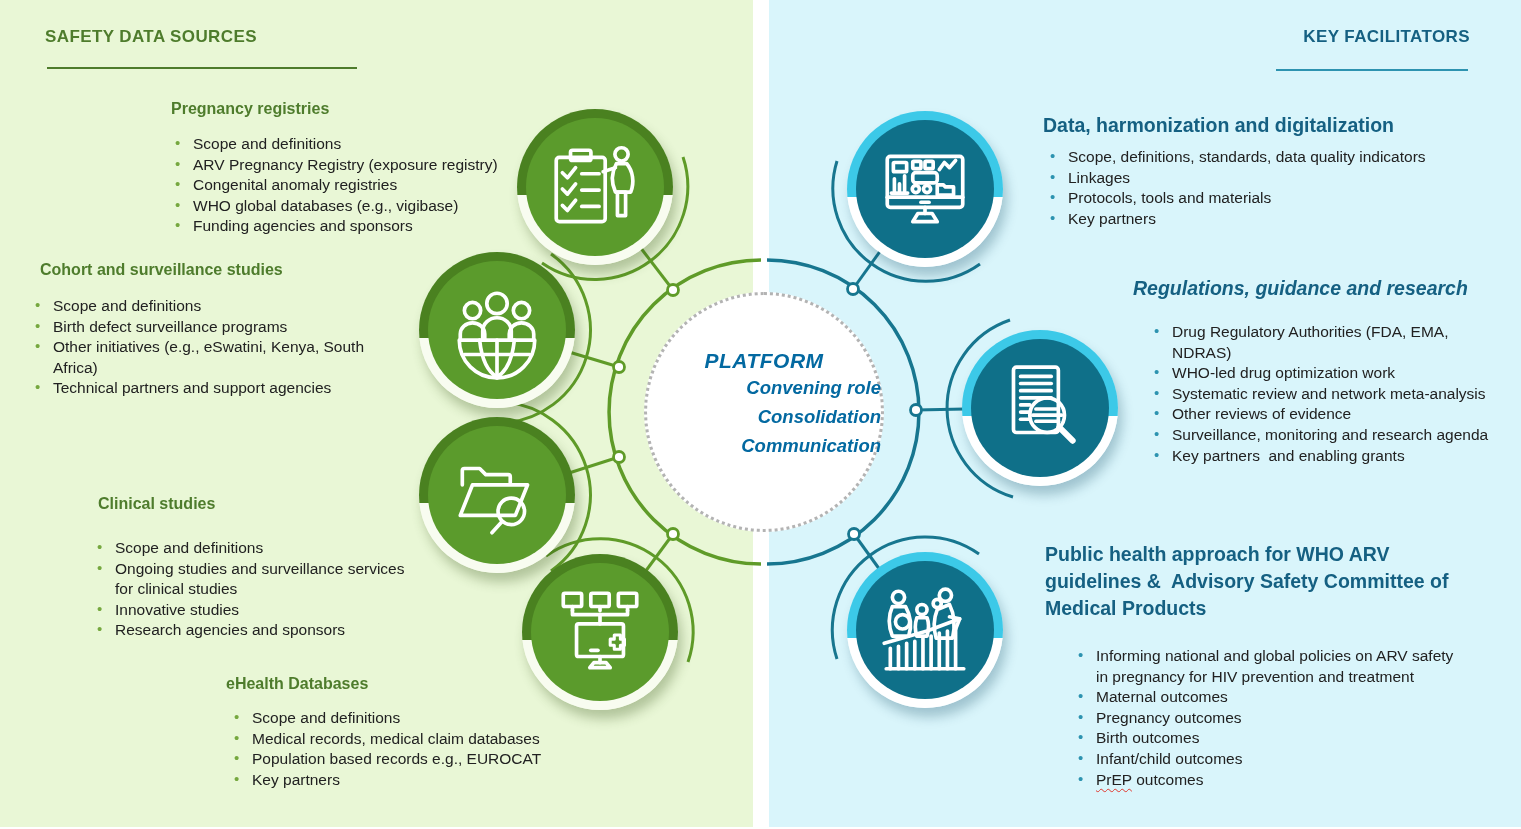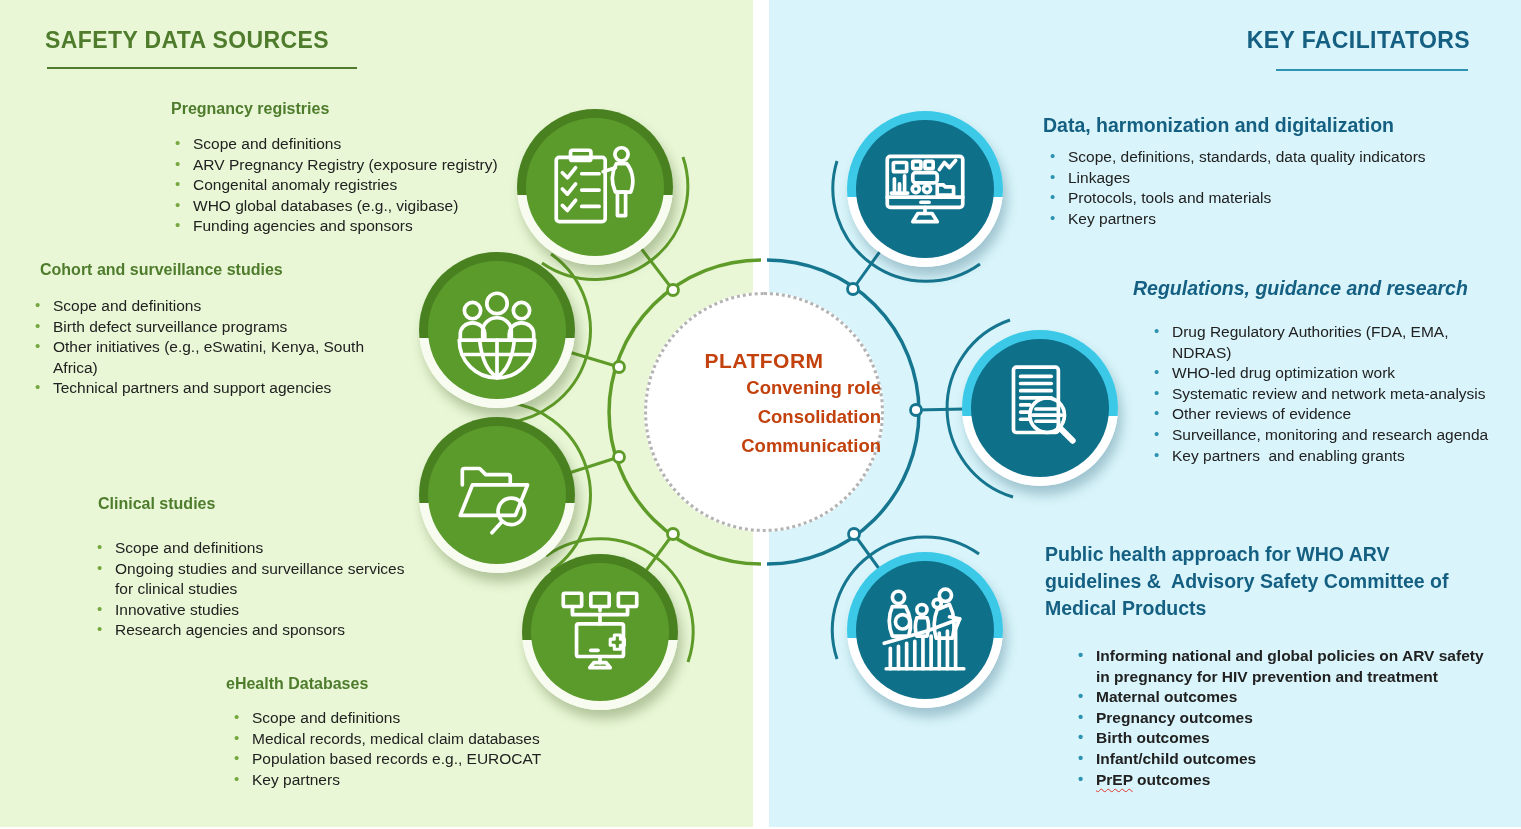--- a/index.html
+++ b/index.html
@@ -5,21 +5,21 @@
   html,body { margin:0; padding:0; }
   body {
     width:1521px; height:829px; position:relative; overflow:hidden;
     background:#ffffff;
     font-family:"Liberation Sans", sans-serif;
   }
   .panel { position:absolute; top:0; height:827px; z-index:0; }
   #panel-left  { left:0;     width:753px; background:#e9f7d6; }
   #panel-right { left:769px; width:752px; background:#d9f5fb; }
 
-  .main-title { position:absolute; z-index:3; font-weight:bold; font-size:23px; letter-spacing:.4px; white-space:nowrap; }
+  .main-title { position:absolute; z-index:3; font-weight:bold; font-size:17px; letter-spacing:.4px; white-space:nowrap; }
   #title-left  { left:45px;  top:27px; color:#4e7c2c; }
   #title-right { right:51px; top:27px; color:#156082; }
   .title-rule { position:absolute; z-index:3; height:2px; }
   #rule-left  { left:47px;   top:67px; width:310px; background:#4e7c2c; }
   #rule-right { left:1276px; top:69px; width:192px; background:#2d93b0; }
 
   .section-heading { position:absolute; z-index:3; font-weight:bold; font-size:16px; white-space:pre-wrap; }
   .h-green { color:#4e7c2c; }
   .h-teal  { color:#156082; font-size:19.5px; }
 
@@ -43,21 +43,21 @@
               box-shadow:4px 9px 12px rgba(10,70,95,.28); }
   .icon-circle .inner { position:absolute; inset:9px; border-radius:50%;
                         display:flex; align-items:center; justify-content:center; }
   .gc .inner { background:#5b9b2c; }
   .tc .inner { background:#0f7089; }
   svg.icon { width:102px; height:102px; stroke:#ffffff; fill:none;
              stroke-width:3.6; stroke-linecap:round; stroke-linejoin:round; }
 
   #center-circle { position:absolute; left:644px; top:292px; width:240px; height:240px;
                    box-sizing:border-box; border-radius:50%; background:#ffffff;
-                   border:3px dotted #b3b3b3; z-index:5; text-align:center; color:#c2410c; }
+                   border:3px dotted #b3b3b3; z-index:5; text-align:center; color:#0369a1;font-style:italic; }
   #center-circle .platform { margin-top:54px; font-size:21px; font-weight:bold; letter-spacing:.5px; }
   #center-circle .cline { font-size:18.5px; font-weight:bold; line-height:29px;text-align:right; }
 </style>
 </head>
 <body>
 
 <div id="panel-left" class="panel"></div>
 <div id="panel-right" class="panel"></div>
 
 <svg id="diagram-svg" width="1521" height="829" viewBox="0 0 1521 829">
@@ -157,21 +157,21 @@
   <li>WHO-led drug optimization work</li>
   <li>Systematic review and network meta-analysis</li>
   <li>Other reviews of evidence</li>
   <li>Surveillance, monitoring and research agenda</li>
   <li>Key partners  and enabling grants</li>
 </ul>
 
 <div class="section-heading h-teal" style="left:1045px;top:541px;line-height:27px;width:460px;">Public health approach for WHO ARV
 guidelines &amp;  Advisory Safety Committee of
 Medical Products</div>
-<ul class="bullets teal-b" style="left:1074px;top:646px;width:430px;font-weight:bold;">
+<ul class="bullets teal-b" style="left:1074px;top:646px;width:430px;">
   <li>Informing national and global policies on ARV safety
 in pregnancy for HIV prevention and treatment</li>
   <li>Maternal outcomes</li>
   <li>Pregnancy outcomes</li>
   <li>Birth outcomes</li>
   <li>Infant/child outcomes</li>
   <li><span class="wavy">PrEP</span><span> outcomes</span></li>
 </ul>
 
 <div class="icon-circle gc" style="left:517px;top:109px;">

